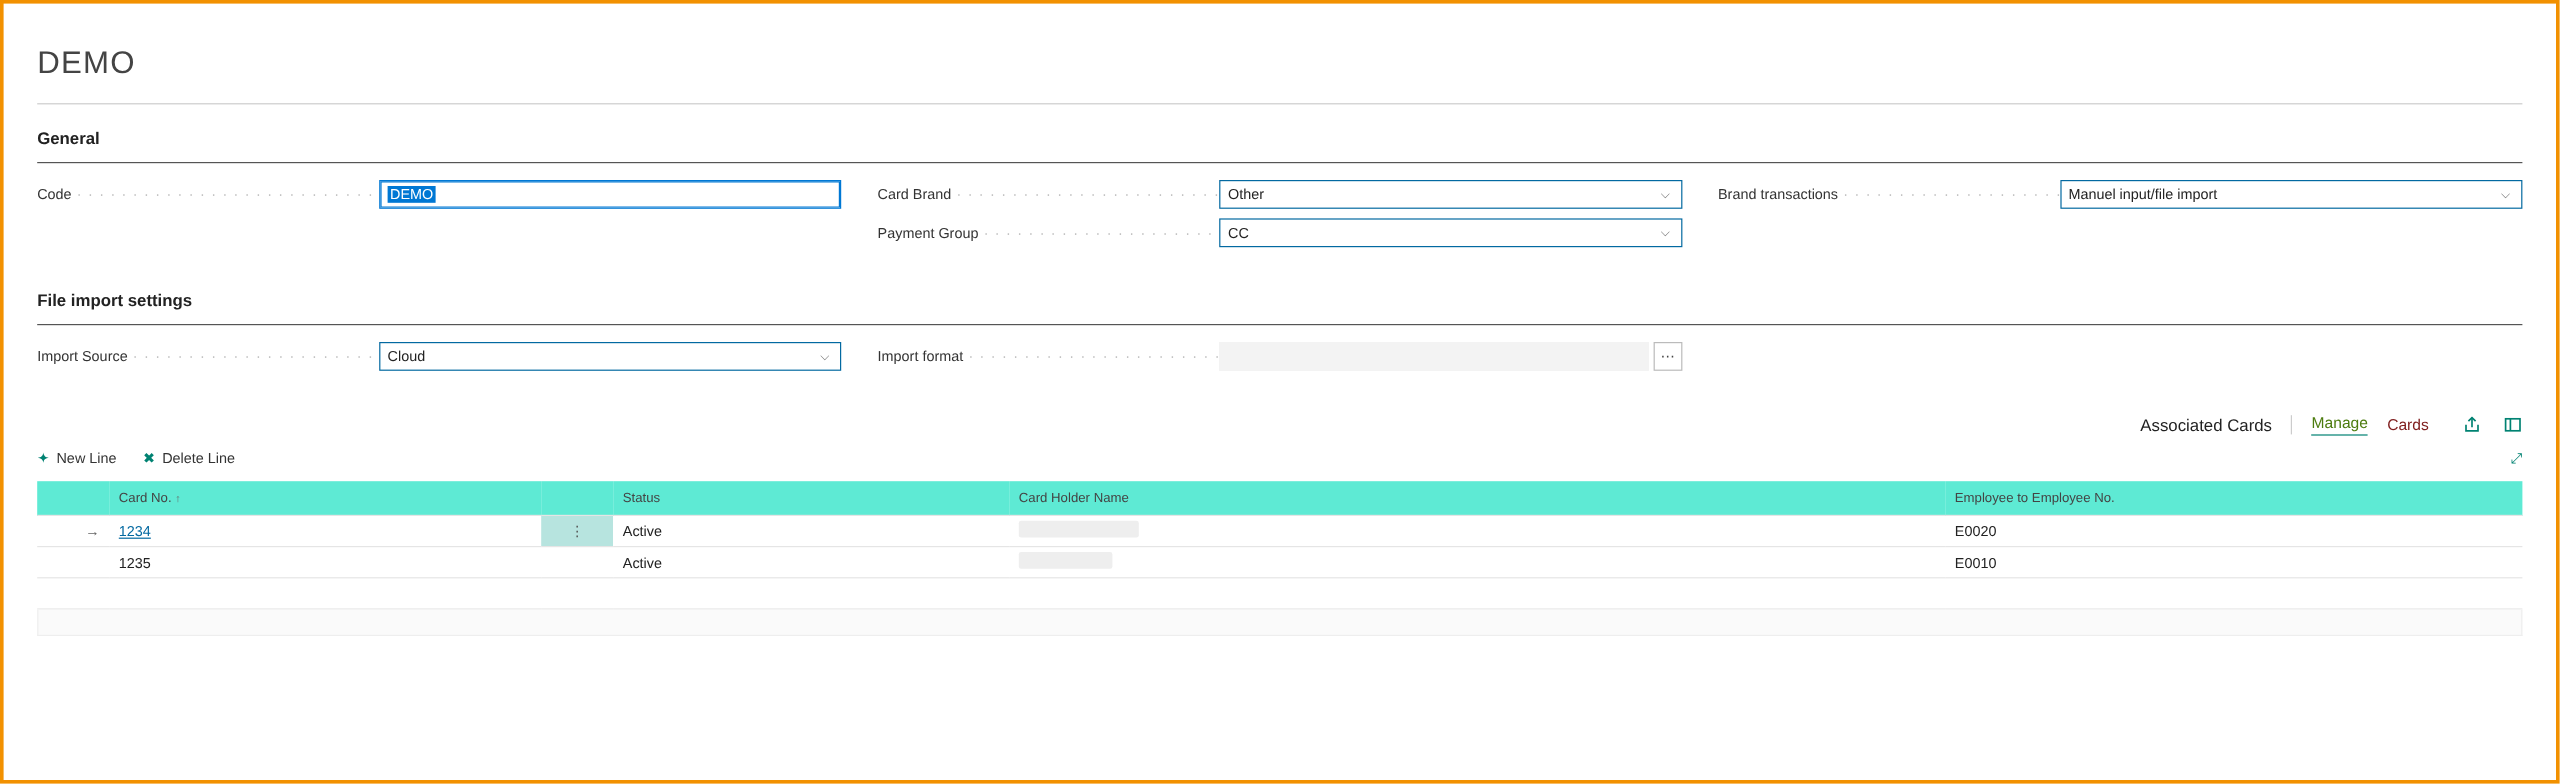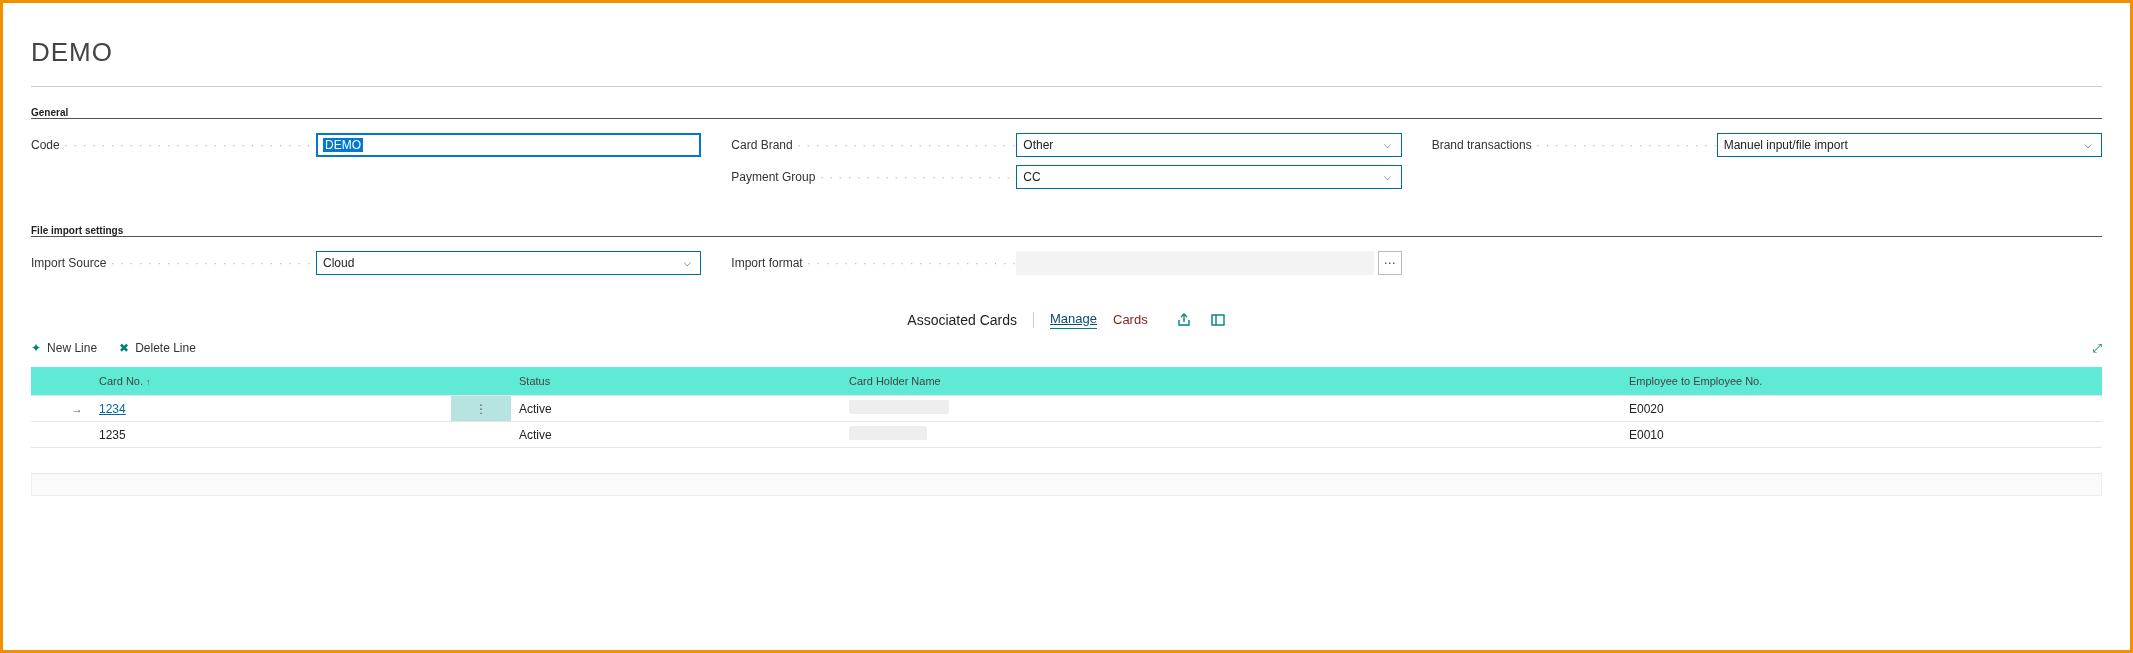--- a/index.html
+++ b/index.html
@@ -17,24 +17,24 @@
   .page-title {
     font-size: 26px;
     font-weight: 300;
     color: #444;
     margin: 14px 0 18px 0;
     letter-spacing: 1px;
   }
   .top-rule { border:0; border-top:1px solid #ccc; margin:0 0 20px 0; }
 
   .section-header {
-    font-size: 10px;
+    font-size: 14px;
     font-weight: 600;
     color: #222;
-    padding-bottom: 0;
+    padding-bottom: 12px;
     border-bottom: 1px solid #555;
     margin: 0 0 14px 0;
   }
   .section { margin-bottom: 28px; }
 
   .form-grid {
     display: grid;
     grid-template-columns: 1fr 1fr 1fr;
     column-gap: 30px;
   }
@@ -97,29 +97,29 @@
     display:flex;align-items:center;justify-content:center;
     font-size: 12px;
     color:#444;
     background:#fff;
   }
 
   
   .assoc-bar {
     display:flex;
     align-items:center;
-    justify-content:center;
+    justify-content:flex-end;
     margin-top: 10px;
     gap: 28px;
   }
   .assoc-left { display:flex; align-items:center; gap:16px; }
   .assoc-title { font-size:14px; color:#222; }
   .assoc-divider { width:1px; height:16px; background:#ccc; }
   .tab { font-size:13px; color:#7f1d1d; padding-bottom:2px; }
-  .tab.active { color:#0c4a6e; border-bottom: 1px solid #008272; text-decoration: underline; }
+  .tab.active { color:#4d7c0f; border-bottom: 1px solid #008272; }
   .assoc-right { display:flex; align-items:center; gap:18px; color:#008272; font-size:14px; }
   .assoc-right .icn { width:16px; height:16px; display:inline-block; }
 
   .action-bar {
     display:flex;
     align-items:center;
     justify-content:space-between;
     margin-top:10px;
     padding: 2px 0;
   }

